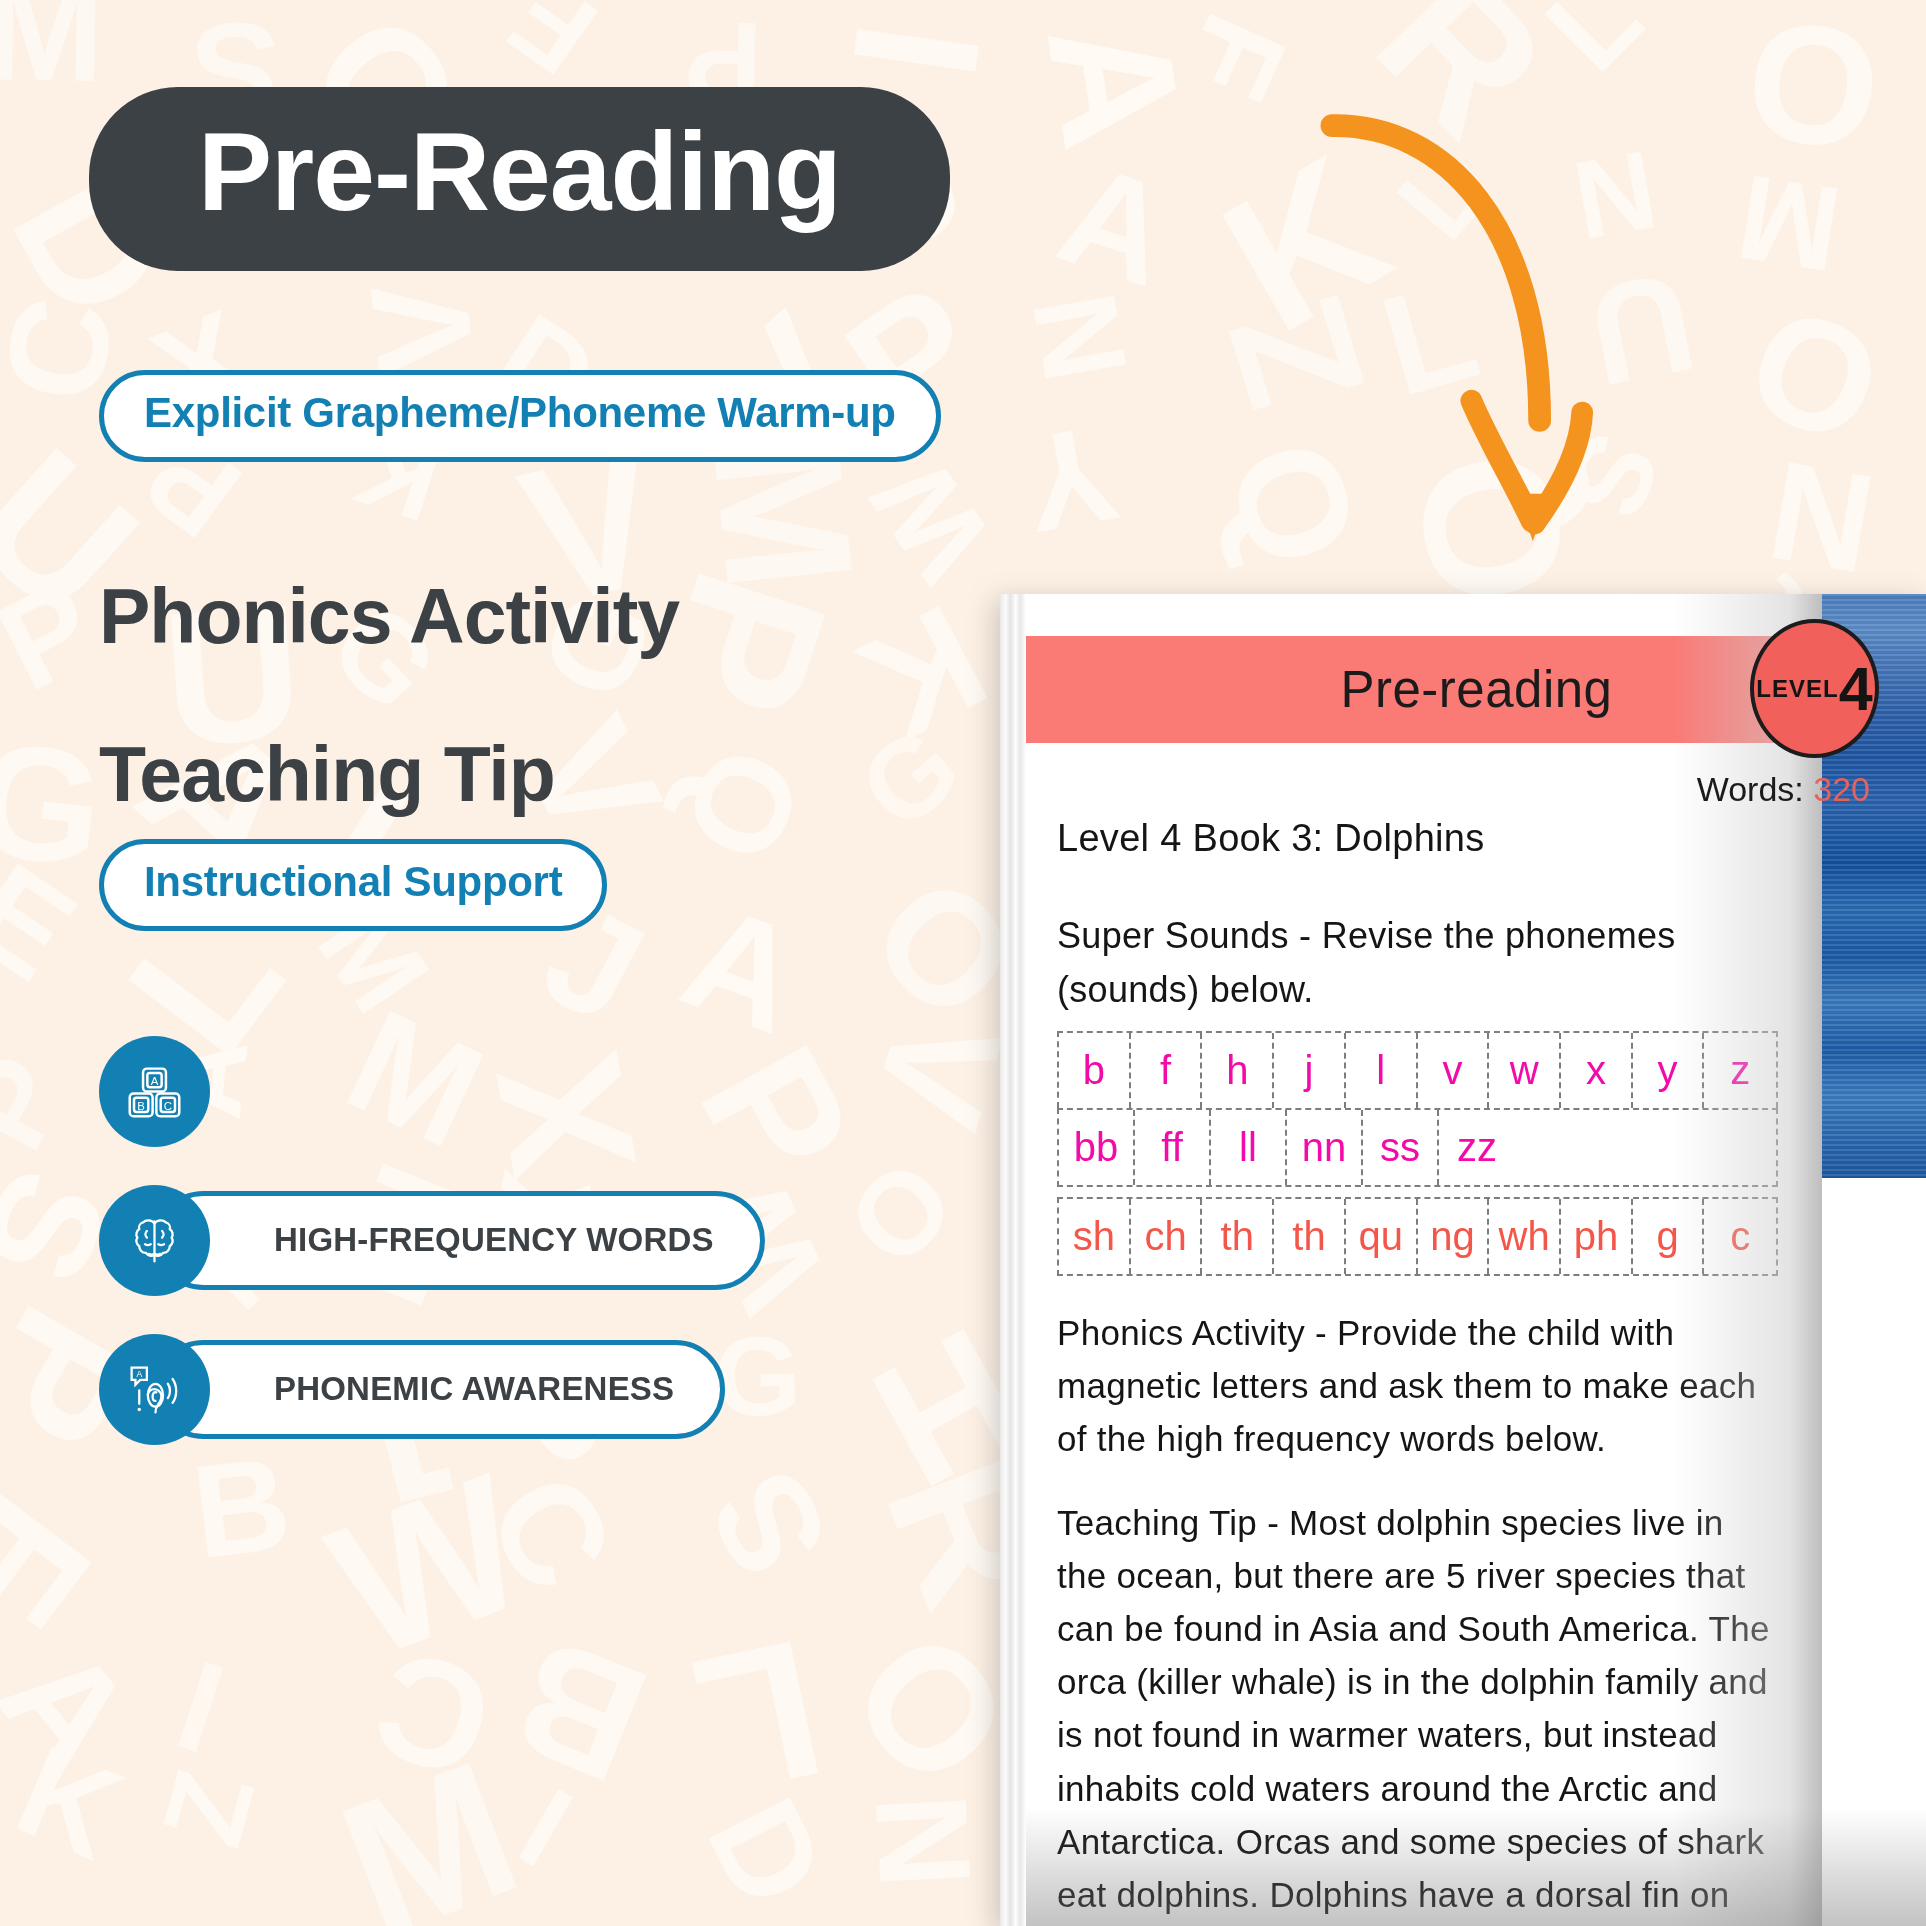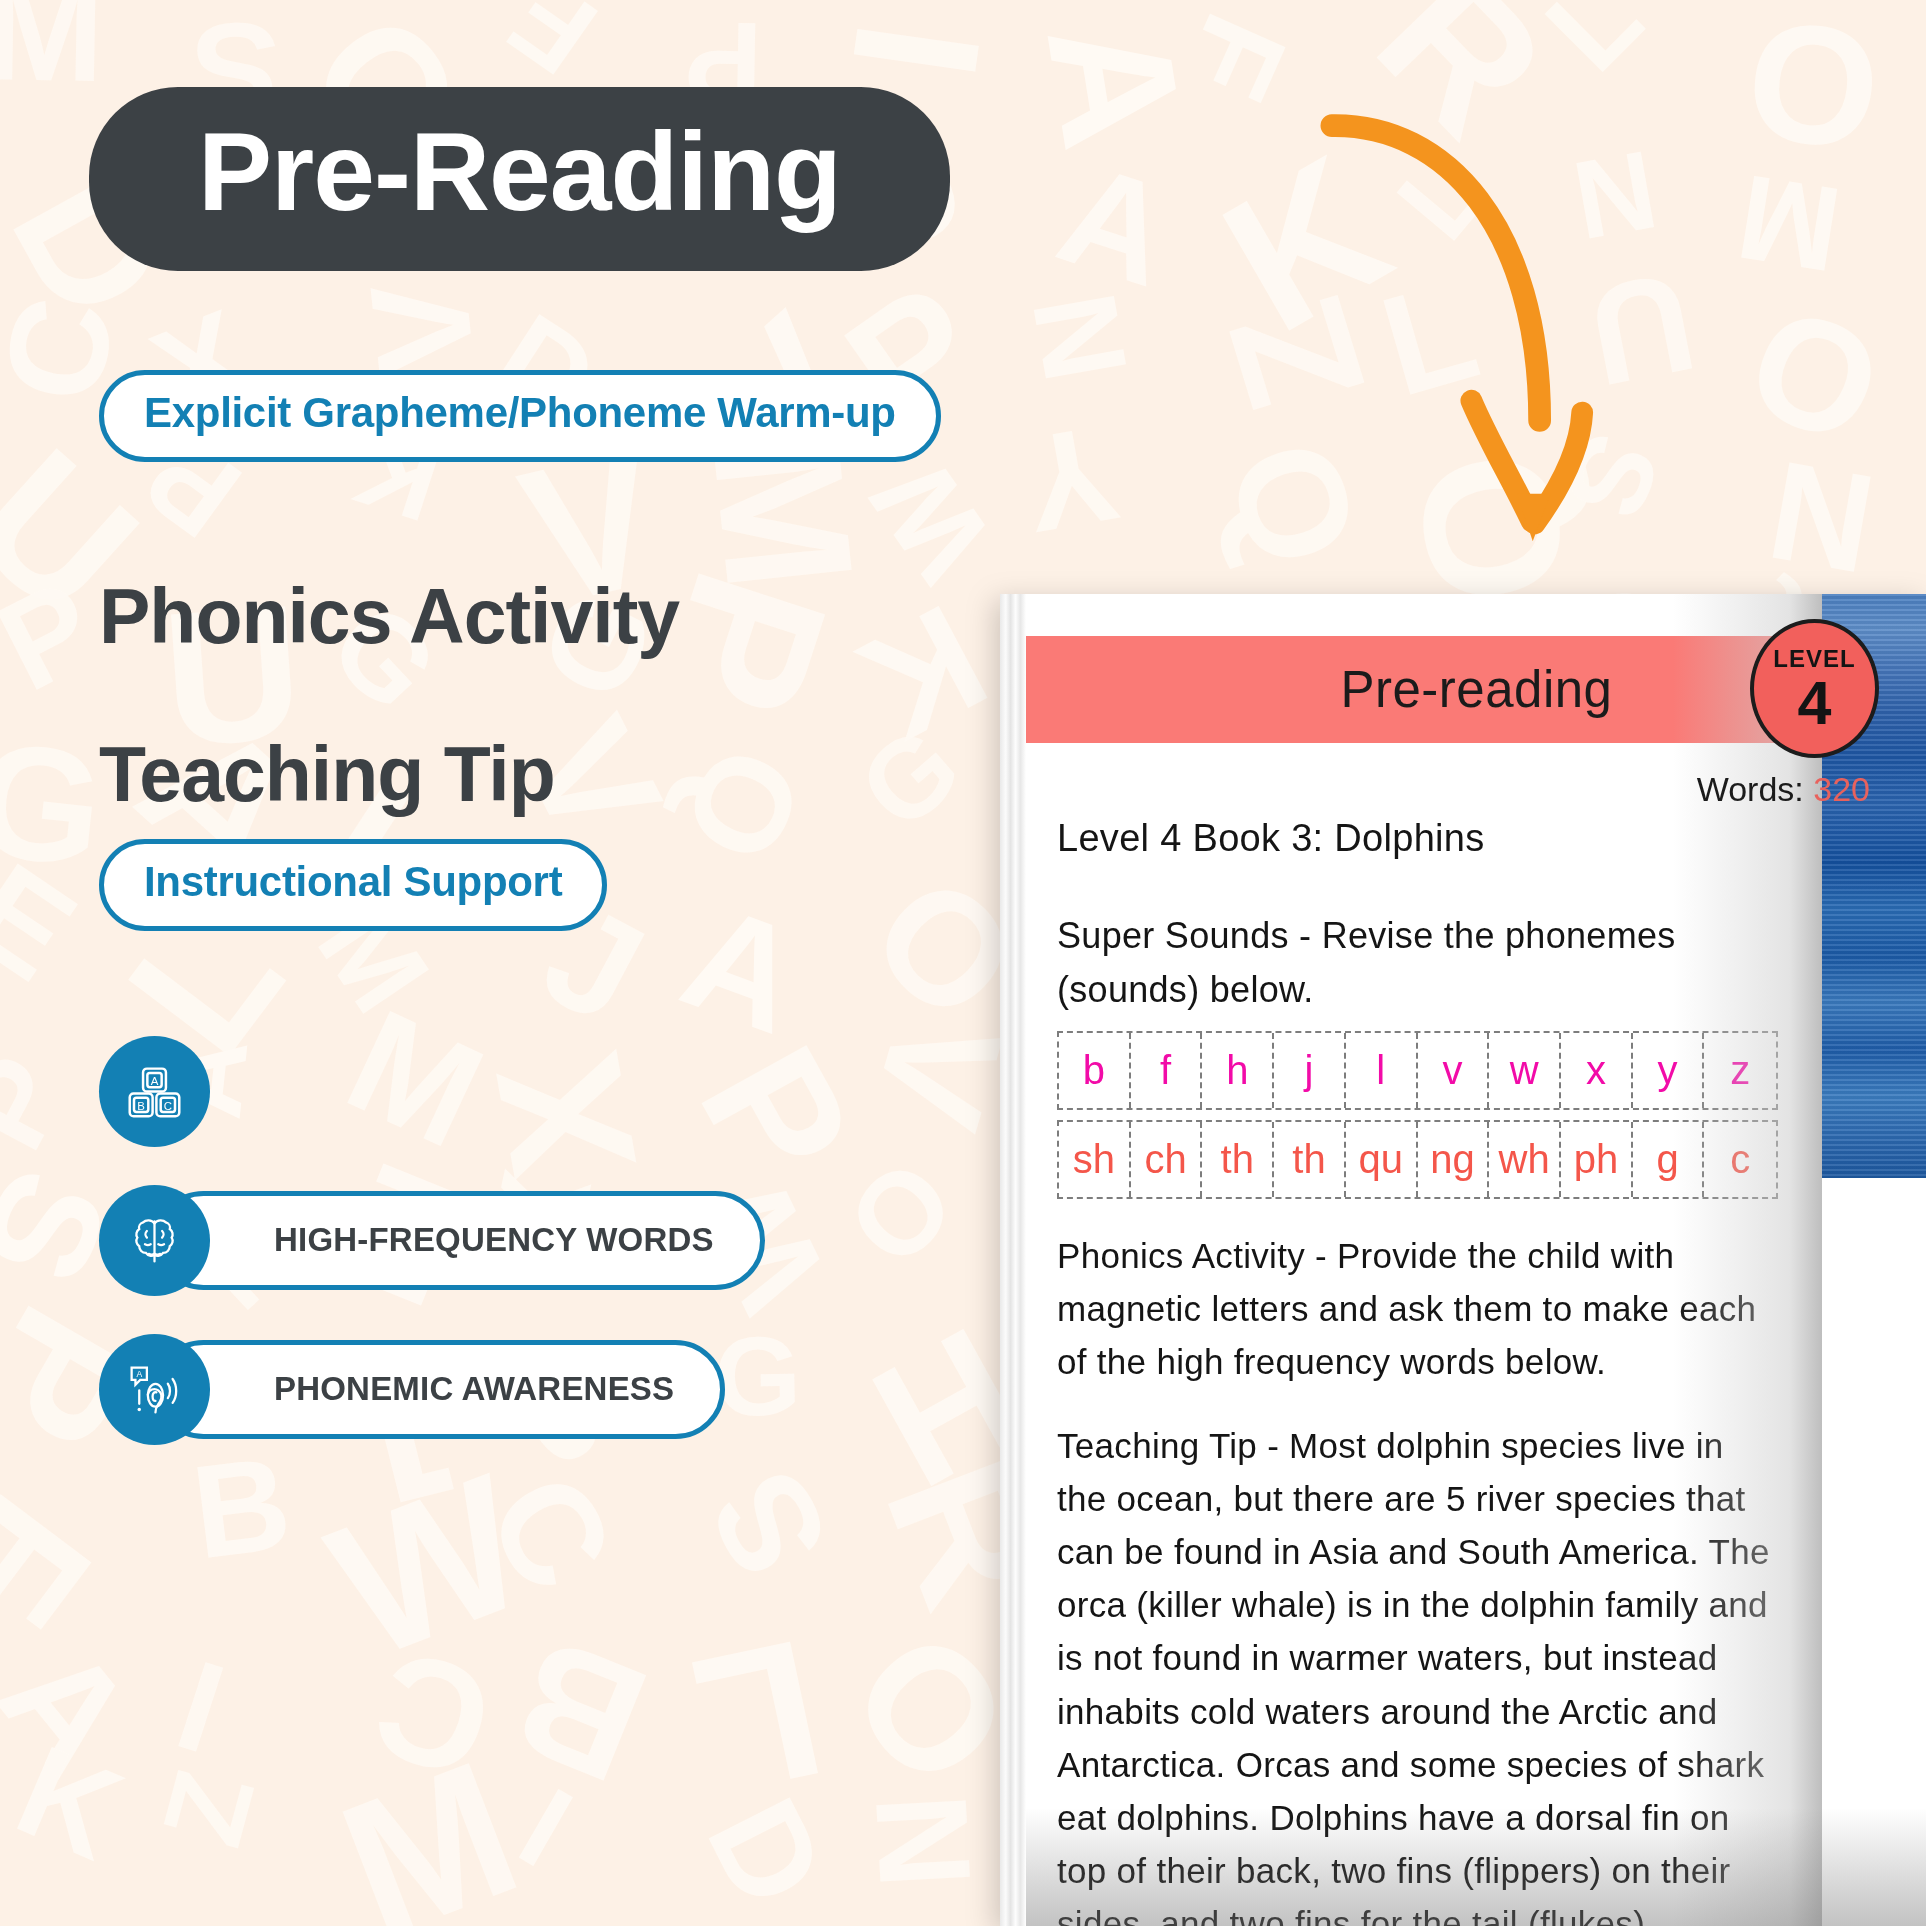--- a/index.html
+++ b/index.html
@@ -172,21 +172,21 @@
     font-family: "Liberation Sans", sans-serif;
     letter-spacing: 0.5px;
   }
   #level-badge {
     position: absolute; right: 48px; top: 25px;
     width: 129px; height: 139px;
     border-radius: 50%;
     background: #f2605c;
     border: 4px solid #1c1c1c;
     z-index: 7;
-    display: flex; flex-direction: column; align-items: center; justify-content: center;
+    display: flex; flex-direction: row; align-items: center; justify-content: center;
   }
   #level-badge .lv { font-size: 24px; font-weight: 800; color:#141414; letter-spacing:1px; }
   #level-badge .num { font-size: 61px; font-weight: 800; color:#141414; line-height:.95; margin-top:2px;}
 
   #words-line {
     position: absolute; right: 57px; top: 176px;
     font-size: 34px; color: #1b1b1b; z-index: 7;
   }
   #words-line .num { color: #e8625d; }
 
@@ -484,20 +484,28 @@
               <div class="cell">f</div>
               <div class="cell">h</div>
               <div class="cell">j</div>
               <div class="cell">l</div>
               <div class="cell">v</div>
               <div class="cell">w</div>
               <div class="cell">x</div>
               <div class="cell">y</div>
               <div class="cell">z</div>
             </div>
+            <div class="grid-row">
+              <div class="cell">bb</div>
+              <div class="cell">ff</div>
+              <div class="cell">ll</div>
+              <div class="cell">nn</div>
+              <div class="cell">ss</div>
+              <div class="cell">zz</div>
+            </div>
           </div>
           <div class="grid-block grid-red">
             <div class="grid-row">
               <div class="cell">sh</div>
               <div class="cell">ch</div>
               <div class="cell">th</div>
               <div class="cell">th</div>
               <div class="cell">qu</div>
               <div class="cell">ng</div>
               <div class="cell">wh</div>

